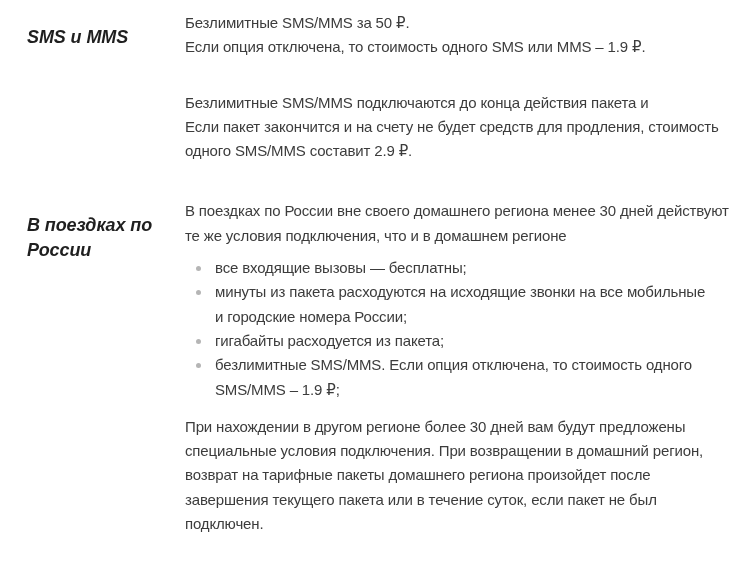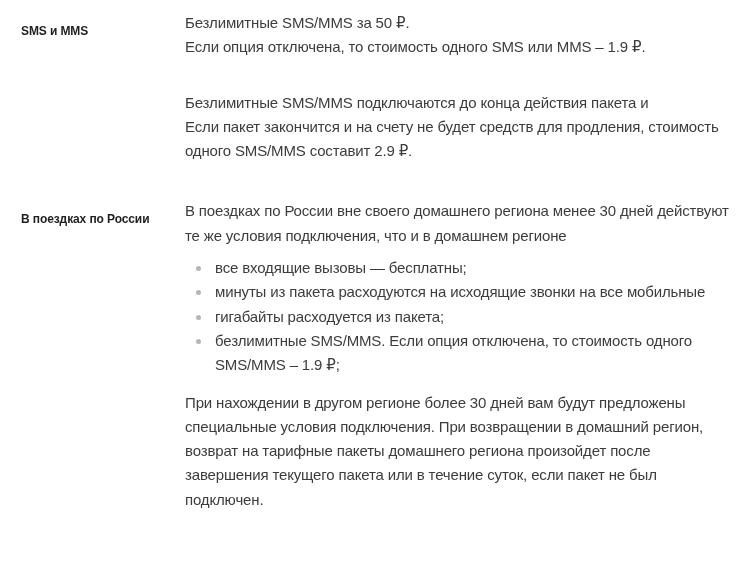--- a/index.html
+++ b/index.html
@@ -22,26 +22,27 @@
   }
   .section {
     display: grid;
     grid-template-columns: 172px 1fr;
     align-items: start;
   }
   .section + .section {
     margin-top: 36px;
   }
   .label {
-    margin: 8px;
-    font-size: 12px;
+    margin: 14px;
+    font-size: 18px;
     font-weight: 700;
     line-height: 24.3px;
     color: var(--label-color, #1f1f1f);
     letter-spacing: -0.1px;
+    font-style: italic;
   }
   .content {
     min-width: 0;
   }
   .para {
     margin: 0;
   }
   .para + .para {
     margin-top: 31px;
   }
@@ -99,20 +100,21 @@
         <span class="line">те же условия подключения, что и в домашнем регионе</span>
       </p>
       <ul class="bullets">
         <li>
           <span class="dot"></span>
           <span class="line">все входящие вызовы — бесплатны;</span>
         </li>
         <li>
           <span class="dot"></span>
           <span class="line">минуты из пакета расходуются на исходящие звонки на все мобильные</span>
+          <span class="line">и городские номера России;</span>
         </li>
         <li>
           <span class="dot"></span>
           <span class="line">гигабайты расходуется из пакета;</span>
         </li>
         <li>
           <span class="dot"></span>
           <span class="line">безлимитные SMS/MMS. Если опция отключена, то стоимость одного</span>
           <span class="line">SMS/MMS – 1.9 ₽;</span>
         </li>

